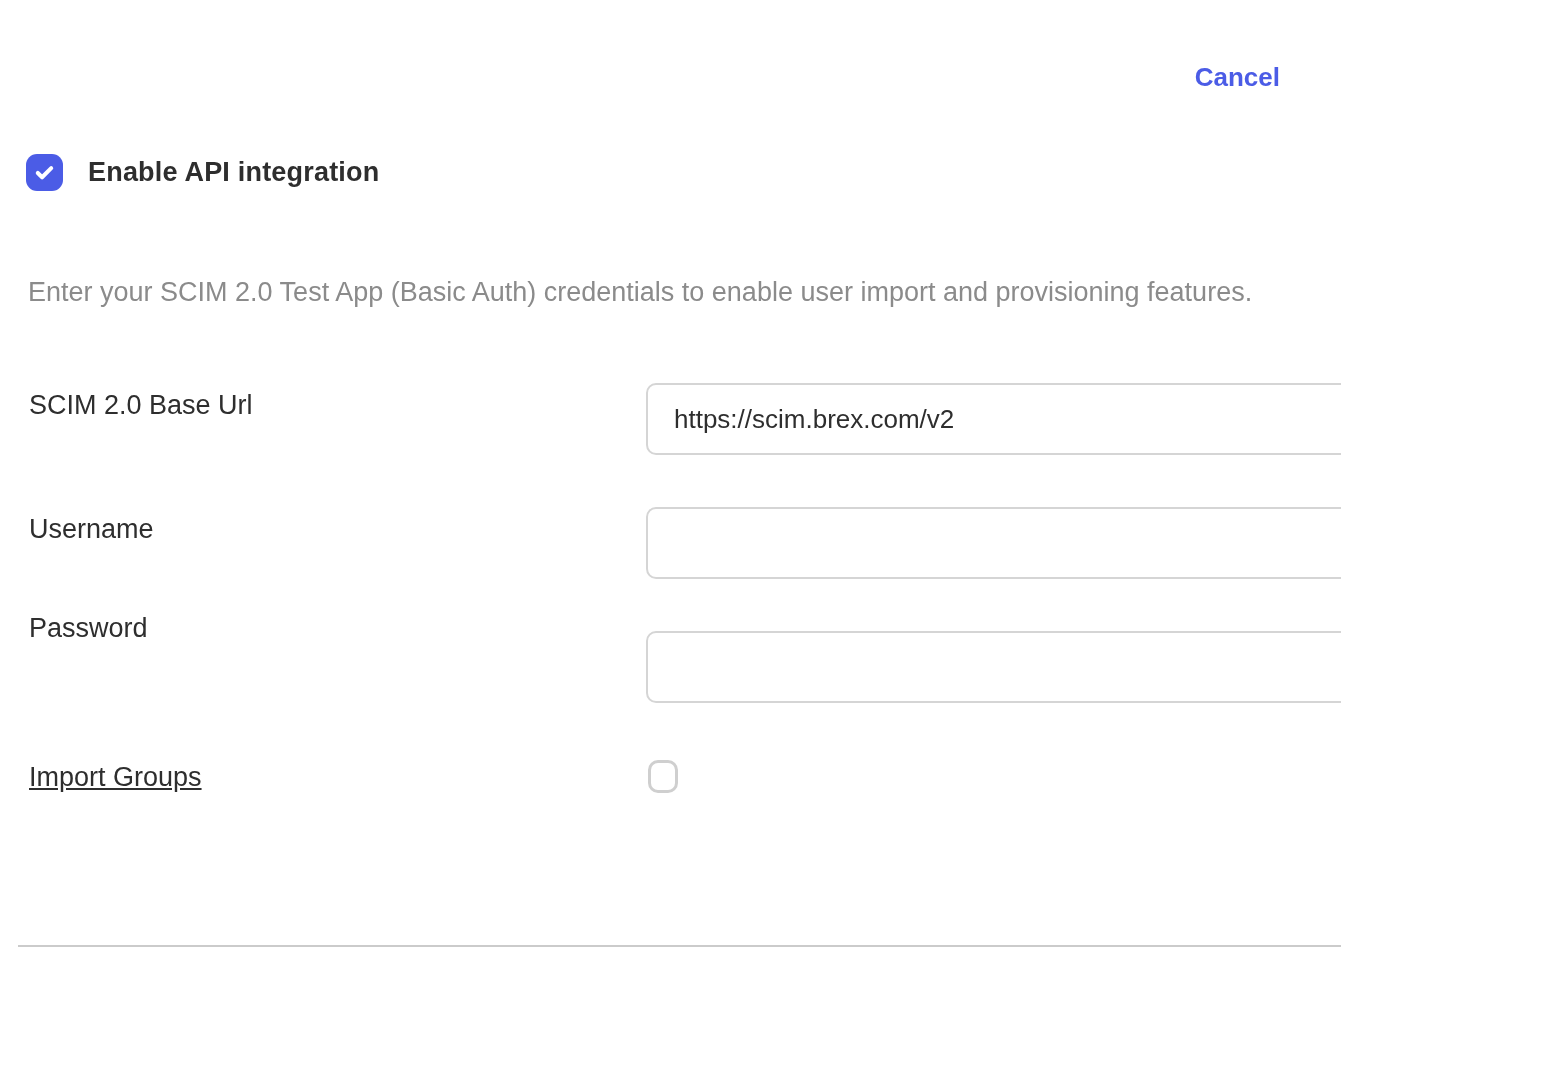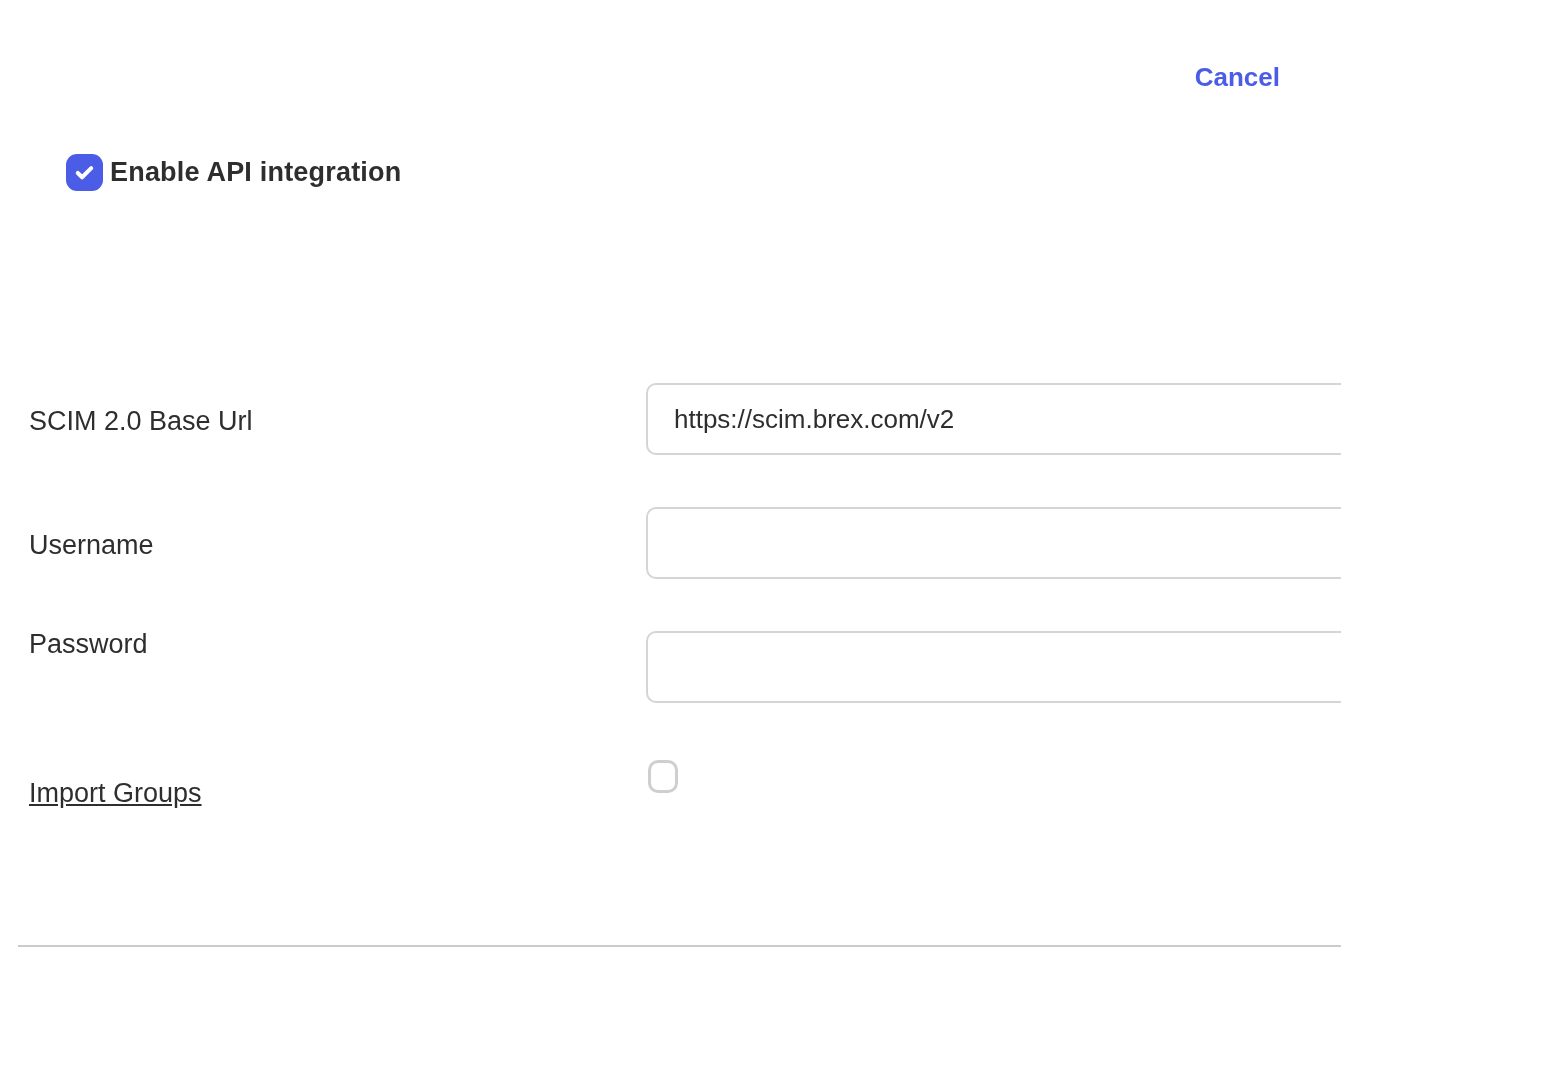--- a/index.html
+++ b/index.html
@@ -38,22 +38,21 @@
     cursor: pointer;
   }
 
   
   .enable-row {
     position: absolute;
     top: 154px;
     left: 26px;
     display: flex;
     align-items: center;
-    gap: 7px;
-    margin-left: 40px;
+    gap: 25px;
   }
   .checkbox-checked {
     width: 37px;
     height: 37px;
     border-radius: 11px;
     background: var(--accent);
     display: flex;
     align-items: center;
     justify-content: center;
     cursor: pointer;
@@ -75,21 +74,20 @@
     font-size: 27px;
     color: var(--text-gray);
   }
 
   
   .field-label {
     position: absolute;
     left: 29px;
     font-size: 27px;
     color: var(--text-dark);
-    margin-top: 16px;
   }
   .label-baseurl { top: 390px; }
   .label-username { top: 514px; text-align: center; }
   .label-password { top: 613px; }
   .label-importgroups { top: 762px; text-decoration: underline; }
 
   
   .text-input {
     position: absolute;
     left: 646px;
@@ -176,20 +174,21 @@
     <span class="checkbox-checked">
       <span style="display:flex;">
         <svg width="23" height="23" viewBox="0 0 24 24">
           <path d="M5 12.5l4.5 4.5L19 7.5" stroke="#FFFFFF" stroke-width="4.2" fill="none" stroke-linecap="round" stroke-linejoin="round"></path>
         </svg>
       </span>
     </span>
     <span class="enable-label">Enable API integration</span>
   </div>
 
+  <div class="description">Enter your SCIM 2.0 Test App (Basic Auth) credentials to enable user import and provisioning features.</div>
 
   <div class="field-label label-baseurl">SCIM 2.0 Base Url</div>
   <input class="text-input input-baseurl" type="text" value="https://scim.brex.com/v2" style="">
 
   <div class="field-label label-username">Username</div>
   <input class="text-input input-username" type="text" value="" style="">
 
   <div class="field-label label-password">Password</div>
   <input class="text-input input-password" type="password" value="" style="">
 

